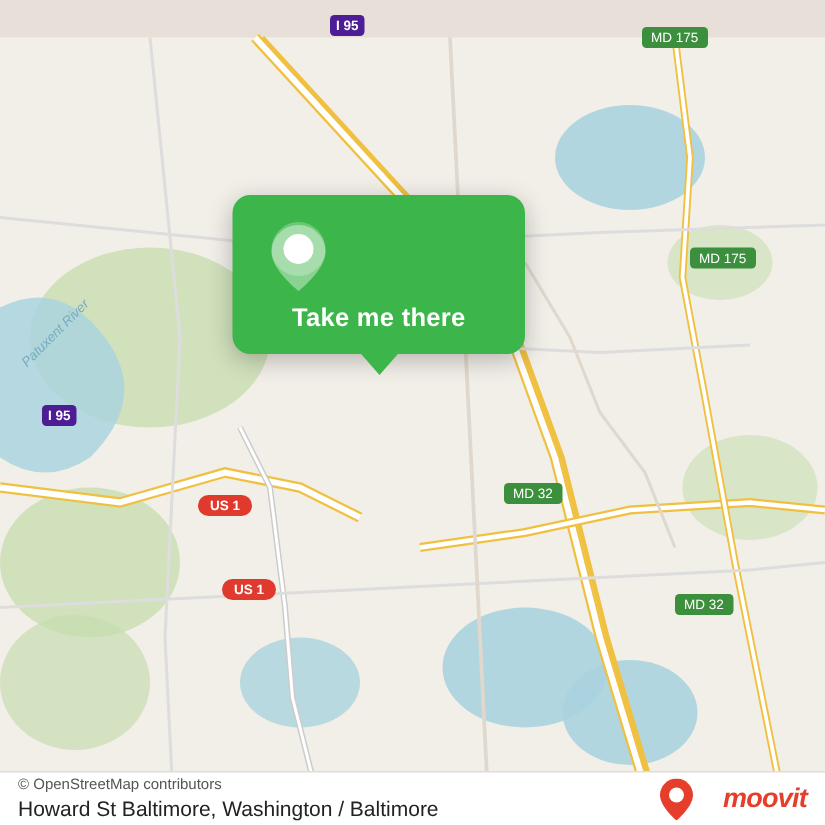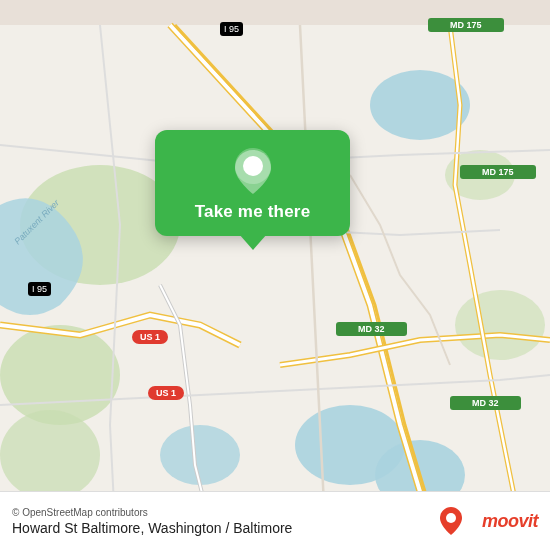--- a/index.html
+++ b/index.html
@@ -27,21 +27,21 @@
       width: 100%;
       height: 100%;
     }
 
     
     .bottom-bar {
       position: absolute;
       bottom: 0;
       left: 0;
       right: 0;
-      height: 59px;
+      height: 36px;
       background: white;
       display: flex;
       align-items: center;
       justify-content: space-between;
       padding: 0 12px;
       border-top: 1px solid #ddd;
       z-index: 10;
     }
 
     .bottom-left {
@@ -79,21 +79,20 @@
     
     .popup-card {
       position: absolute;
       top: 130px;
       left: 155px;
       width: 195px;
       background: #3cb54a;
       border-radius: 12px;
       display: flex;
       flex-direction: column;
-      align-items: center;
       padding: 16px 20px 14px;
       z-index: 20;
       box-shadow: 0 4px 16px rgba(0,0,0,0.25);
     }
 
     .popup-card::after {
       content: '';
       position: absolute;
       bottom: -14px;
       left: 50%;
@@ -117,35 +116,34 @@
       cursor: pointer;
       letter-spacing: 0.2px;
     }
 
     
     .shield {
       position: absolute;
       background: #3c8f3c;
       color: white;
       font-size: 9px;
-      font-weight: bold;
-      padding: 2px 22px;
+      font-weight: normal;
+      padding: 2px 6px;
       border-radius: 3px;
       z-index: 5;
     }
     .shield-blue {
-      background: #000000;
+      background: #4c1d95;
       color: white;
       font-size: 9px;
-      font-weight: normal;
+      font-weight: bold;
       padding: 2px 4px;
       border-radius: 3px;
       z-index: 5;
       position: absolute;
-      margin-top: 12px;
     }
     .shield-red {
       background: #e03a2f;
       color: white;
       font-size: 9px;
       font-weight: bold;
       padding: 2px 8px;
       border-radius: 10px;
       z-index: 5;
       position: absolute;

